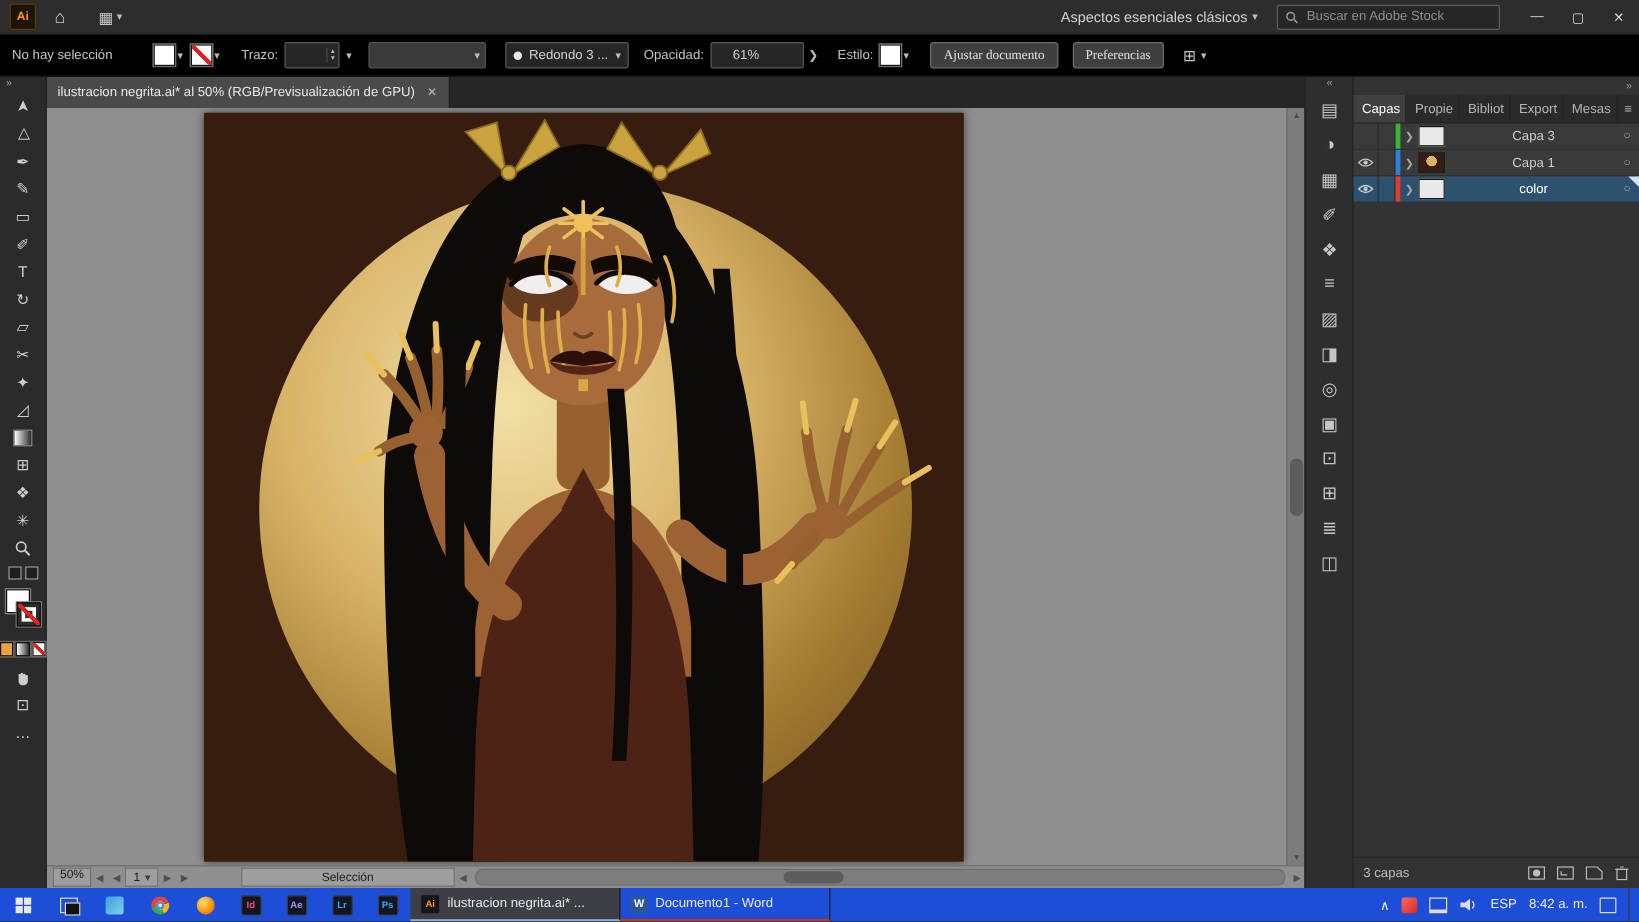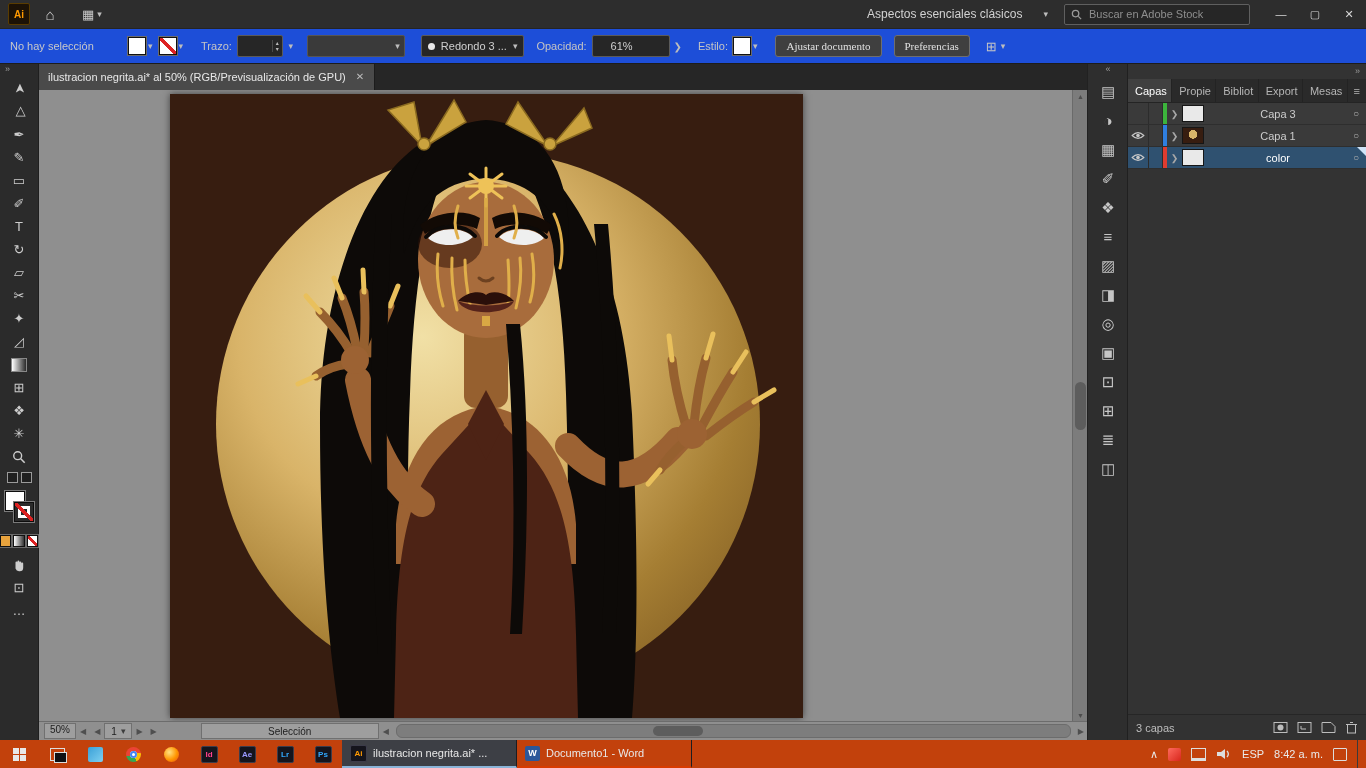--- a/index.html
+++ b/index.html
@@ -6,27 +6,27 @@
   #stage{position:relative;width:1366px;height:768px;overflow:hidden;background:#2d2d2d;-webkit-font-smoothing:antialiased;}
   
   .titlebar{position:absolute;top:0;left:0;width:1366px;height:28px;background:#2d2d2d;display:flex;align-items:center;color:#d8d8d8;font-size:12px;z-index:30;}
   .ailogo{width:20px;height:20px;margin:0 8px 0 8px;background:#1c1206;border:1px solid #5a3c00;color:#ff9a00;font-size:10px;font-weight:bold;display:flex;align-items:center;justify-content:center;border-radius:2px;}
   .homeic{width:24px;text-align:center;font-size:15px;color:#d0d0d0;margin-right:6px;}
   .menus{display:flex;}
   .menus span{padding:0 9px;line-height:28px;cursor:default;}
   .ws-grid{margin-left:14px;display:flex;align-items:center;gap:3px;color:#c8c8c8;}
   .ws-grid .g1{font-size:13px;}
   .t-right{margin-left:auto;display:flex;align-items:center;}
-  .workspace{display:flex;align-items:center;gap:21px;margin-right:16px;color:#d2d2d2;}
+  .workspace{display:flex;align-items:center;gap:4px;margin-right:16px;color:#d2d2d2;}
   .searchbox{display:flex;align-items:center;gap:5px;width:172px;height:19px;background:#262626;border:1px solid #5f5f5f;border-radius:2px;padding:0 6px;margin-right:14px;}
   .searchbox input{background:transparent;border:0;outline:0;color:#bdbdbd;font-size:11px;width:140px;font-family:"Liberation Sans",sans-serif;}
   .searchbox input::placeholder{color:#8e8e8e;}
   .winbtn{width:34px;height:28px;display:flex;align-items:center;justify-content:center;color:#d8d8d8;font-size:11px;}
   
-  .controlbar{position:absolute;top:28px;left:0;width:1366px;height:34px;background:#1d4ed8;border-top:1px solid #242424;border-bottom:1px solid #1c1c1c;display:flex;align-items:center;color:#cfcfcf;font-size:11px;z-index:29;}
+  .controlbar{position:absolute;top:28px;left:0;width:1366px;height:34px;background:#000000;border-top:1px solid #242424;border-bottom:1px solid #1c1c1c;display:flex;align-items:center;color:#cfcfcf;font-size:11px;z-index:29;}
   .cb-status{margin-left:10px;width:118px;color:#c8c8c8;}
   .swdrop{display:flex;align-items:center;gap:2px;margin-right:6px;}
   .sw{width:16px;height:16px;border:1px solid #111;box-shadow:0 0 0 1px #6a6a6a;background:#fff;position:relative;}
   .sw-none::after{content:"";position:absolute;inset:0;background:linear-gradient(45deg,transparent 43%,#d22 43%,#d22 57%,transparent 57%);}
   .dd{color:#bdbdbd;font-size:9px;}
   .cb-label{margin:0 5px 0 12px;color:#c4c4c4;}
   .stepper{display:flex;align-items:center;height:20px;background:#262626;border:1px solid #5a5a5a;border-radius:2px;}
   .stepfield{width:34px;height:100%;}
   .steps{display:flex;flex-direction:column;font-size:6px;line-height:6px;color:#bbb;padding:0 3px;border-left:1px solid #4a4a4a;}
   .minidd{width:16px;text-align:center;}
@@ -95,21 +95,21 @@
   .lcolor{width:4px;height:100%;}
   .lchev{width:15px;text-align:center;color:#a8a8a8;font-size:9px;}
   .lthumb{width:20px;height:15px;background:#e9e9e9;border:1px solid #161616;margin-right:6px;}
   .lthumb.art{background:radial-gradient(circle at 50% 42%,#d9b469 32%,#371d10 34%);}
   .lname{flex:1;white-space:nowrap;overflow:hidden;text-align:center;}
   .ltarget{width:20px;text-align:center;color:#b0b0b0;font-size:10px;}
   .lp-footer{position:absolute;left:0;right:0;bottom:0;height:25px;border-top:1px solid #262626;background:#323232;display:flex;align-items:center;padding:0 8px;color:#bdbdbd;}
   .lp-ficons{margin-left:auto;display:flex;gap:9px;align-items:center;}
   .lp-ficons svg{display:block;}
   
-  .taskbar{position:absolute;left:0;right:0;bottom:0;height:28px;background:#c2410c;display:flex;align-items:stretch;color:#e6e6e6;font-size:11px;z-index:40;}
+  .taskbar{position:absolute;left:0;right:0;bottom:0;height:28px;background:#1d4ed8;display:flex;align-items:stretch;color:#e6e6e6;font-size:11px;z-index:40;}
   .tbi{width:38px;display:flex;align-items:center;justify-content:center;}
   .startlogo{display:grid;grid-template-columns:6px 6px;grid-template-rows:6px 6px;gap:1px;}
   .startlogo i{background:#e8e8e8;}
   .taskview{position:relative;width:13px;height:11px;border:1px solid #ddd;background:transparent;}
   .taskview::after{content:"";position:absolute;left:3px;top:3px;width:11px;height:9px;border:1px solid #ddd;background:#101114;}
   .ic-img{width:15px;height:15px;border-radius:2px;background:linear-gradient(135deg,#3aa0d8,#7fd0f0);}
   .ic-chrome{width:15px;height:15px;border-radius:50%;background:conic-gradient(from -45deg,#ea4335 0 120deg,#fbbc05 120deg 200deg,#34a853 200deg 300deg,#ea4335 300deg);position:relative;}
   .ic-chrome::after{content:"";position:absolute;inset:4px;border-radius:50%;background:#fff;box-shadow:inset 0 0 0 2px #4285f4;}
   .ic-ff{width:15px;height:15px;border-radius:50%;background:radial-gradient(circle at 35% 35%,#ffe082,#ff9500 55%,#e64a19);}
   .adtile{width:15px;height:15px;background:#15151d;border:1px solid #3c3c4a;border-radius:2px;font-size:8px;font-weight:bold;display:flex;align-items:center;justify-content:center;}

